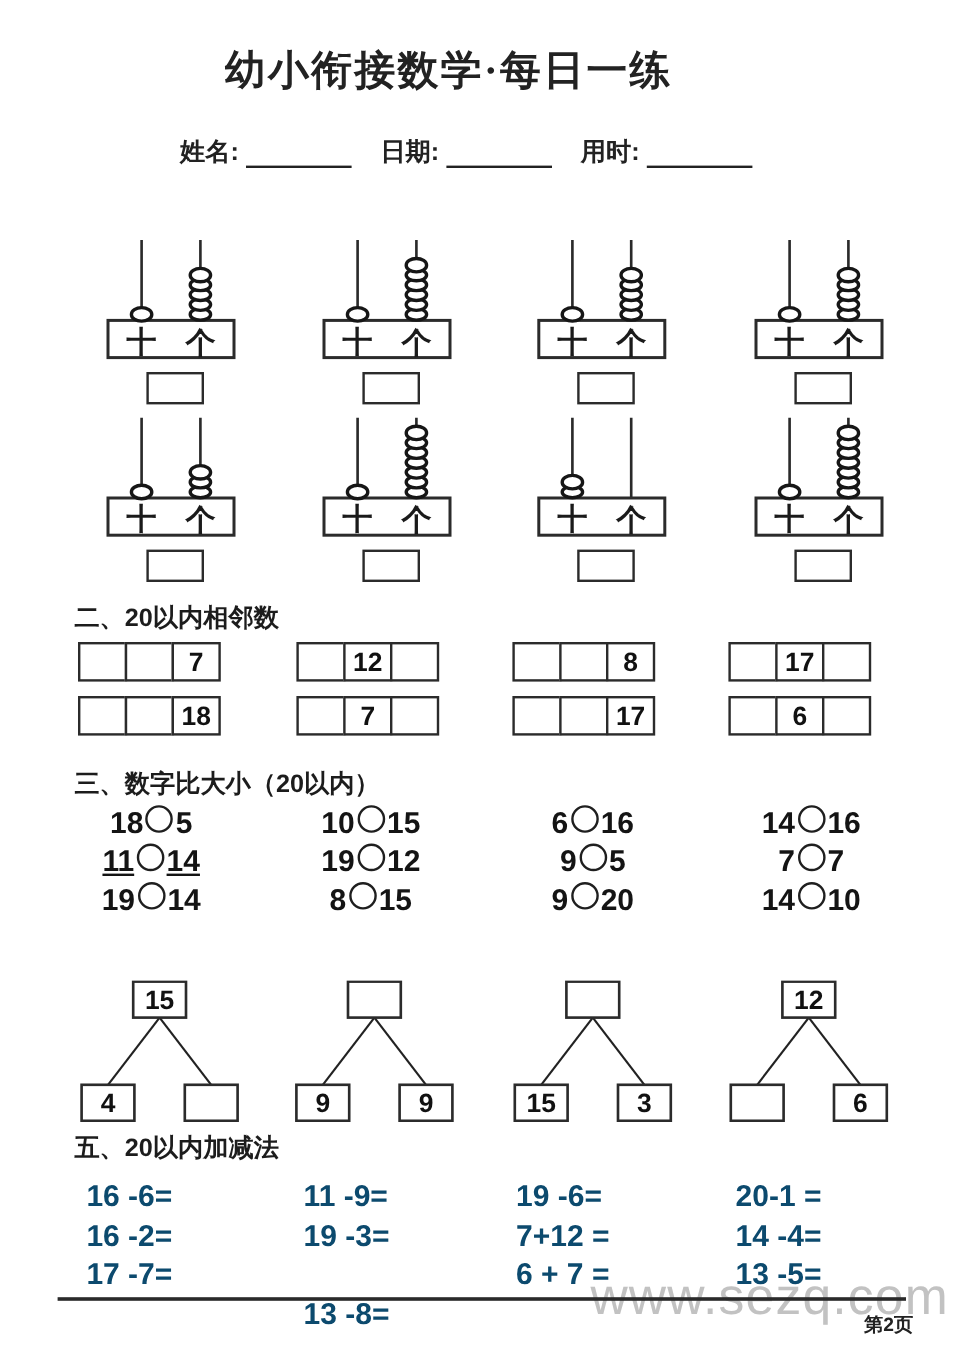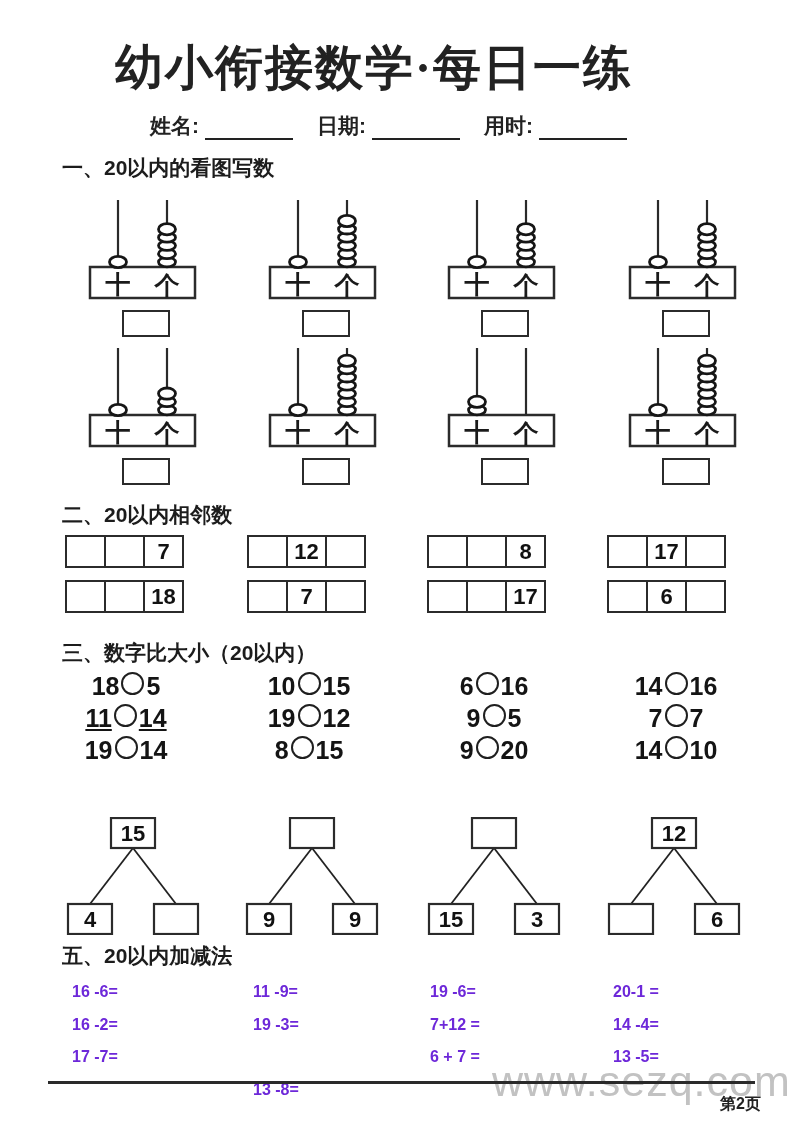--- a/index.html
+++ b/index.html
@@ -1,58 +1,57 @@
 <!DOCTYPE html>
 <html><head>
 <meta charset="utf-8">
 <style>
   html,body{margin:0;padding:0;background:#ffffff;}
   .page{position:relative;width:800px;height:1132px;background:#fff;overflow:hidden;
         font-family:"Liberation Sans",sans-serif;color:#1d1d1d;}
   .title{position:absolute;top:36px;left:0;width:748px;text-align:center;
-         font-family:"Liberation Serif",serif;font-weight:bold;font-size:48px;
+         font-family:"Liberation Serif",serif;font-weight:bold;font-size:34px;
          letter-spacing:2px;color:#222;}
   .fields-row{position:absolute;top:112px;left:150px;font-size:21px;font-weight:bold;color:#222;white-space:nowrap;}
   .field-label{display:inline-block;}
   .blank-line{display:inline-block;width:88px;height:20px;border-bottom:2.5px solid #222;
               margin:0 24px 0 6px;vertical-align:bottom;}
   .blank-line.last{margin-right:0;}
   .sec-heading{position:absolute;left:62px;font-size:21px;font-weight:bold;color:#1c1c1c;white-space:nowrap;}
   #h1{top:154px;} #h2{top:501px;} #h3{top:639px;} #h4{top:787px;} #h5{top:942px;}
   .abacus{position:absolute;width:150px;}
   .answer-box{position:absolute;top:110px;left:52px;width:44px;height:23px;
               border:2.5px solid #2b2b2b;background:#fff;}
   .strip{position:absolute;display:flex;}
   .strip-cell{width:37px;height:29px;border:2px solid #2b2b2b;margin-left:-2px;
               background:#fff;text-align:center;line-height:29px;font-size:22px;font-weight:bold;color:#111;}
   .strip-cell:first-child{margin-left:0;}
   .cmp-cell{position:absolute;width:132px;text-align:center;font-size:25px;font-weight:bold;
             color:#141414;white-space:nowrap;}
   .cmp-circle{display:inline-block;width:19px;height:19px;border:2.5px solid #1f1f1f;border-radius:50%;
               vertical-align:middle;position:relative;top:-5px;margin:0 2px;background:#fff;}
   .tree{position:absolute;width:140px;height:118px;}
-  .arith-cell{position:absolute;font-size:16px;font-weight:bold;color:#6d28d9;white-space:nowrap;}
+  .arith-cell{position:absolute;font-size:25px;font-weight:bold;color:#0c4a6e;white-space:nowrap;}
   .footer-line{position:absolute;top:1081px;left:48px;width:707px;height:2.5px;background:#2a2a2a;z-index:3;}
   .watermark{position:absolute;top:1057px;left:492px;font-size:43px;color:#c2c2c2;
              letter-spacing:1px;z-index:2;font-weight:500;}
   .page-num{position:absolute;top:1094px;left:720px;font-size:16px;font-weight:bold;color:#222;z-index:4;}
   svg text{font-family:"Liberation Sans",sans-serif;}
 </style>
 </head>
 <body>
 
 <div class="page">
 
   <div class="title">幼小衔接数学·每日一练</div>
 
   <div class="fields-row">
     <span class="field-label">姓名:</span><span class="blank-line"></span><span class="field-label">日期:</span><span class="blank-line"></span><span class="field-label">用时:</span><span class="blank-line last"></span>
   </div>
 
-  <div id="h1" class="sec-heading">一、20以内的看图写数</div>
   <div id="abacus-area">
       <div class="abacus" style="left: 70px; top: 200px;"><svg width="150" height="100" viewBox="0 0 150 100">
           <line x1="48" y1="0" x2="48" y2="68" stroke="#2a2a2a" stroke-width="2.2"></line>
           <line x1="97" y1="0" x2="97" y2="68" stroke="#2a2a2a" stroke-width="2.2"></line>
           <rect x="20" y="67" width="105" height="31" fill="#fff" stroke="#2b2b2b" stroke-width="2.5"></rect>
           <text x="48" y="93" text-anchor="middle" font-size="25" font-weight="bold" fill="#1a1a1a">十</text>
           <text x="97" y="94" text-anchor="middle" font-size="25" font-weight="bold" fill="#1a1a1a">个</text>
           <ellipse cx="48" cy="62" rx="8.5" ry="5.6" fill="#fff" stroke="#161616" stroke-width="2.8"></ellipse>
           <ellipse cx="97" cy="62" rx="8.5" ry="4.8" fill="#fff" stroke="#161616" stroke-width="2.8"></ellipse>
           <ellipse cx="97" cy="53.8" rx="8.5" ry="4.8" fill="#fff" stroke="#161616" stroke-width="2.8"></ellipse>

